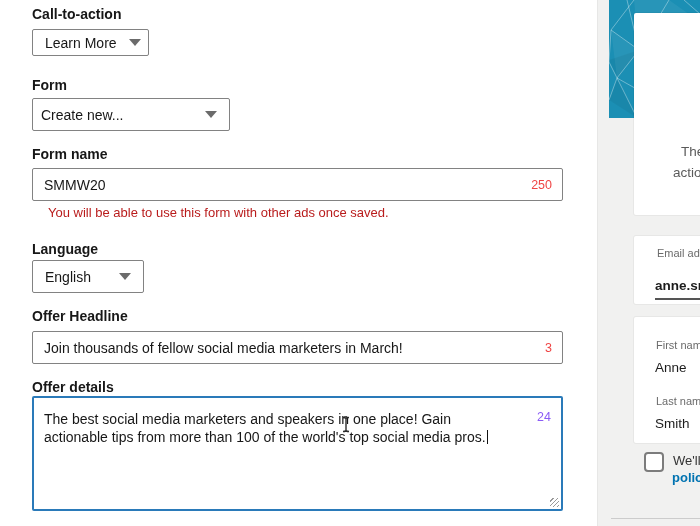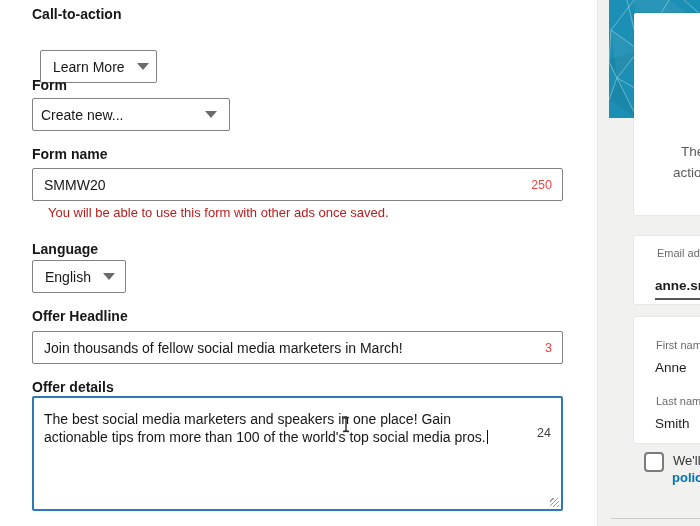--- a/index.html
+++ b/index.html
@@ -12,21 +12,21 @@
     border:1px solid #828282;border-radius:2px;background:#fff;padding:0 12px;cursor:pointer;}
   .dropdown .dd-text{font-size:14px;color:#171717;white-space:nowrap;}
   .caret{width:0;height:0;border-left:6px solid transparent;border-right:6px solid transparent;border-top:7px solid #6b6b6b;margin-left:12px;}
   .input-wrap{position:absolute;}
   .input-wrap input{width:100%;height:100%;border:1px solid #828282;border-radius:2px;background:#fff;
     font-size:14px;color:#171717;padding:0 44px 0 11px;outline:none;}
   .char-count{position:absolute;right:11px;top:50%;transform:translateY(-50%);font-size:12.5px;color:#ef4444;}
   .helper{position:absolute;left:48px;font-size:13px;color:#b91c1c;white-space:nowrap;}
   .textarea-box{position:absolute;border:2px solid #2a7ab9;border-radius:2px;background:#fff;padding:12px 44px 10px 10px;}
   .textarea-box .ta-text{font-size:14px;line-height:18px;color:#171717;white-space:pre-wrap;}
-  .ta-count{position:absolute;right:10px;top:12px;font-size:12.5px;color:#404040;margin-top:16px;}
+  .ta-count{position:absolute;right:10px;top:12px;font-size:12.5px;color:#8b5cf6;}
   .text-caret{display:inline-block;width:1.5px;height:14px;background:#111;vertical-align:-2px;margin-left:1px;}
   .resize-handle{position:absolute;right:2px;bottom:2px;width:9px;height:9px;cursor:nwse-resize;
     background:repeating-linear-gradient(135deg,transparent,transparent 2px,#9a9a9a 2px,#9a9a9a 3px);}
   .ibeam{position:absolute;left:341px;top:416px;z-index:30;}
 
   
   .preview-bg{position:absolute;left:597px;top:0;width:103px;height:526px;background:#f1f1f0;border-left:1px solid #e7e7e6;}
   .banner{position:absolute;left:609px;top:0;width:91px;height:118px;}
   .pcard{position:absolute;background:#fff;border-radius:2px;box-shadow:0 0 0 1px rgba(0,0,0,0.04);}
   .pcard-a{left:634px;top:13px;width:260px;height:202px;}
@@ -40,40 +40,40 @@
   .pv-consent{position:absolute;left:673px;top:451px;font-size:13px;color:#333;white-space:nowrap;line-height:19px;}
   .pv-policy{position:absolute;left:672px;top:470px;font-size:13px;font-weight:700;color:#0073b1;white-space:nowrap;cursor:pointer;}
   .pv-divider{position:absolute;left:611px;top:518px;width:120px;height:1px;background:#cccccc;}
 </style>
 </head>
 <body>
 
 <div class="screen">
 
   <div class="field-label" style="top:6px;">Call-to-action</div>
-  <div class="dropdown" style="left:40px;top:29px;width:117px;height:33px;margin-top:21px;">
+  <div class="dropdown" style="left:32px;top:29px;width:117px;height:27px;">
     <span class="dd-text">Learn More</span>
     <span class="caret"></span>
   </div>
 
   <div class="field-label" style="top:77px;">Form</div>
   <div class="dropdown" style="left:32px;top:98px;width:198px;height:33px;padding-left:8px;">
     <span class="dd-text">Create new...</span>
     <span class="caret"></span>
   </div>
 
   <div class="field-label" style="top:146px;">Form name</div>
   <div class="input-wrap" style="left:32px;top:168px;width:531px;height:33px;">
     <input type="text" value="SMMW20" style="">
     <span class="char-count">250</span>
   </div>
   <div class="helper" style="top:205px;">You will be able to use this form with other ads once saved.</div>
 
   <div class="field-label" style="top:241px;">Language</div>
-  <div class="dropdown" style="left:32px;top:260px;width:94px;height:33px;">
+  <div class="dropdown" style="left:32px;top:260px;width:112px;height:33px;">
     <span class="dd-text">English</span>
     <span class="caret"></span>
   </div>
 
   <div class="field-label" style="top:308px;">Offer Headline</div>
   <div class="input-wrap" style="left:32px;top:331px;width:531px;height:33px;">
     <input type="text" value="Join thousands of fellow social media marketers in March!" style="">
     <span class="char-count">3</span>
   </div>
 

